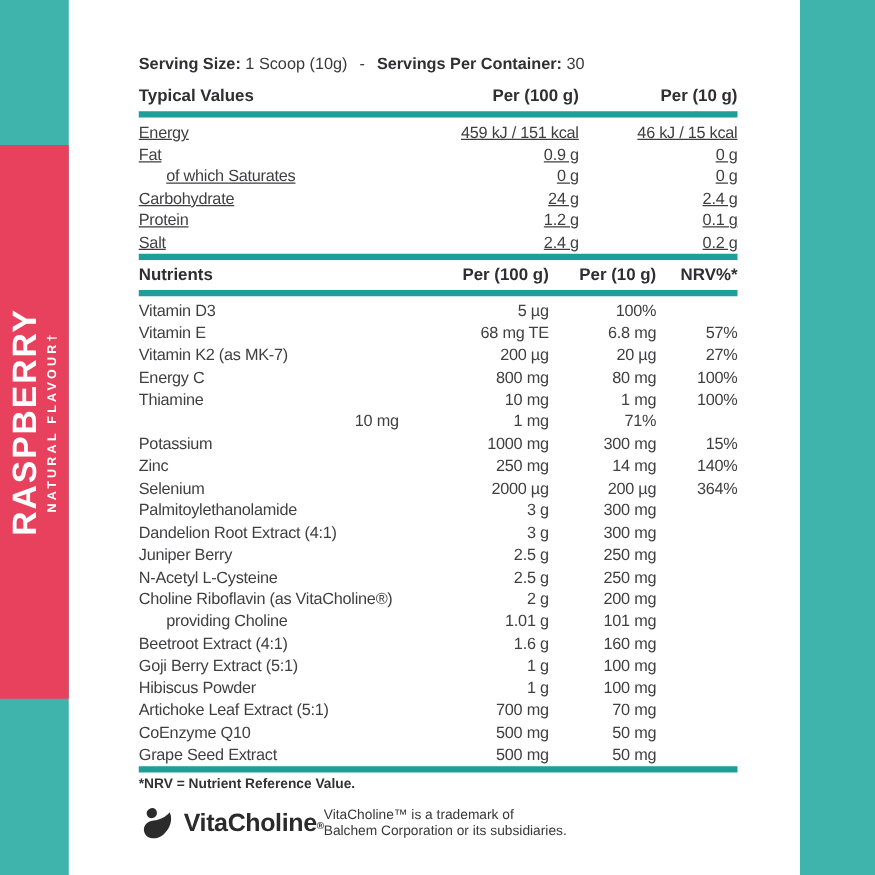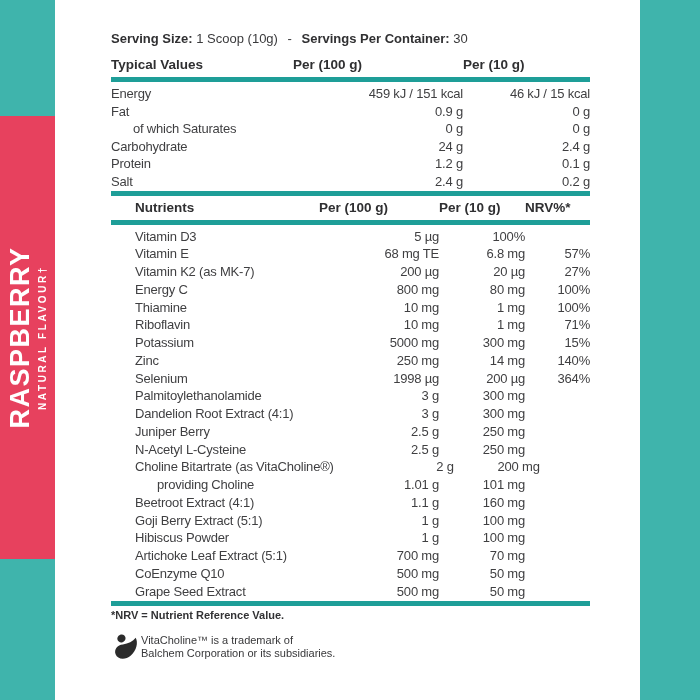--- a/index.html
+++ b/index.html
@@ -14,36 +14,36 @@
   .flavor-banner { position:absolute; left:0; top:116px; width:55px; height:443px; background:#E7415E; }
   .banner-inner {
     position:absolute; width:443px; height:55px; left:-194px; top:194px;
     transform:rotate(-90deg);
     display:flex; flex-direction:column; align-items:center; justify-content:center;
     color:#ffffff;
   }
   .flavor-name { font-size:27px; font-weight:bold; letter-spacing:1.5px; line-height:27px; }
   .flavor-note { font-size:10px; font-weight:bold; letter-spacing:2.6px; margin-top:3px; }
   
-  .content { position:absolute; left:55px; top:0; width:585px; height:648px;
+  .content { position:absolute; left:55px; top:12px; width:585px; height:648px;
              padding:31px 50px 0 56px; box-sizing:border-box; }
   .serving-line { font-size:13px; height:16px; line-height:16px; margin-bottom:10px; color:#3a3a3c; }
   .serving-line .b { font-weight:bold; color:#303032; }
   .sep { padding:0 6px; }
   .rule { height:5px; background:#1E9E98; }
   .rule.r1 { margin:4px 0 3px 0; }
   .rule.r2 { margin:0 0 4px 0; }
   .rule.r3 { margin:4px 0 3px 0; }
   .rule.r4 { margin:1px 0 3px 0; }
   .t-head { display:grid; font-weight:bold; font-size:13.5px; color:#2f2f31; height:16px; line-height:16px; }
   .t-head.typical, .t-row.typical { grid-template-columns:1fr 170px 127px; }
-  .t-head.nutrients, .t-row.nutrients { grid-template-columns:1fr 120px 86px 65px;margin-left:24px; }
-  .t-head span:not(:first-child) { }
+  .t-head.nutrients, .t-row.nutrients { grid-template-columns:1fr 120px 86px 65px; }
+  .t-head span:not(:first-child) { text-align:right; }
   .t-row { display:grid; font-size:13px; letter-spacing:-0.2px; white-space:nowrap; }
-  .t-row.typical { height:17.6px; line-height:17.6px; }
+  .t-row.typical { height:17.6px; line-height:17.6px;text-decoration:underline; }
   .t-row.nutrients { height:17.75px; line-height:17.75px; }
   .t-row .val { text-align:right; }
   .t-row .lbl.ind { padding-left:22px; }
   .footnote { font-size:11px; font-weight:bold; color:#323234; height:13px; line-height:13px; margin-top:0; }
   
   .logo-row { display:flex; align-items:flex-start; margin-top:10px; }
   .vc-icon { width:30px; height:30px; margin-top:1px; }
   .vc-text { font-size:20px; font-weight:bold; color:#2b2b2b; letter-spacing:-0.3px; margin-left:6px; line-height:30px; }
   .vc-reg { font-size:8px; vertical-align:top; position:relative; top:2px; }
   .tm-note { font-size:11px; line-height:12.5px; color:#38383a; margin-top:2px; }
@@ -147,40 +147,39 @@
           <span class="val">80 mg</span>
           <span class="val">100%</span>
         </div>
         <div class="t-row nutrients">
           <span class="lbl">Thiamine</span>
           <span class="val">10 mg</span>
           <span class="val">1 mg</span>
           <span class="val">100%</span>
         </div>
         <div class="t-row nutrients">
-          <span class="lbl">Riboflavin</span>
           <span class="val">10 mg</span>
           <span class="val">1 mg</span>
           <span class="val">71%</span>
         </div>
         <div class="t-row nutrients">
           <span class="lbl">Potassium</span>
-          <span class="val">5000 mg</span>
+          <span class="val">1000 mg</span>
           <span class="val">300 mg</span>
           <span class="val">15%</span>
         </div>
         <div class="t-row nutrients">
           <span class="lbl">Zinc</span>
           <span class="val">250 mg</span>
           <span class="val">14 mg</span>
           <span class="val">140%</span>
         </div>
         <div class="t-row nutrients">
           <span class="lbl">Selenium</span>
-          <span class="val">1998 µg</span>
+          <span class="val">2000 µg</span>
           <span class="val">200 µg</span>
           <span class="val">364%</span>
         </div>
         <div class="t-row nutrients">
           <span class="lbl">Palmitoylethanolamide</span>
           <span class="val">3 g</span>
           <span class="val">300 mg</span>
           <span class="val"></span>
         </div>
         <div class="t-row nutrients">
@@ -195,34 +194,34 @@
           <span class="val">250 mg</span>
           <span class="val"></span>
         </div>
         <div class="t-row nutrients">
           <span class="lbl">N-Acetyl L-Cysteine</span>
           <span class="val">2.5 g</span>
           <span class="val">250 mg</span>
           <span class="val"></span>
         </div>
         <div class="t-row nutrients">
-          <span class="lbl">Choline Bitartrate (as VitaCholine®)</span>
+          <span class="lbl">Choline Riboflavin (as VitaCholine®)</span>
           <span class="val">2 g</span>
           <span class="val">200 mg</span>
           <span class="val"></span>
         </div>
         <div class="t-row nutrients">
           <span class="lbl ind">providing Choline</span>
           <span class="val">1.01 g</span>
           <span class="val">101 mg</span>
           <span class="val"></span>
         </div>
         <div class="t-row nutrients">
           <span class="lbl">Beetroot Extract (4:1)</span>
-          <span class="val">1.1 g</span>
+          <span class="val">1.6 g</span>
           <span class="val">160 mg</span>
           <span class="val"></span>
         </div>
         <div class="t-row nutrients">
           <span class="lbl">Goji Berry Extract (5:1)</span>
           <span class="val">1 g</span>
           <span class="val">100 mg</span>
           <span class="val"></span>
         </div>
         <div class="t-row nutrients">
@@ -253,20 +252,23 @@
 
     <div class="rule r4"></div>
 
     <div class="footnote">*NRV = Nutrient Reference Value.</div>
 
     <div class="logo-row">
       <svg class="vc-icon" viewBox="0 0 34 34">
         <path d="M10 2.2 C13 0.6 16.4 2.6 16.5 5.8 C16.6 8.2 14.9 10.2 12.5 10.7 C10.2 11.2 7.9 9.8 7.3 7.5 C6.7 5.3 7.9 3.2 10 2.2 Z" fill="#2b2b2b"></path>
         <path d="M28 5.5 C31 11 29 20 22.5 25.5 C16 31 7.5 30 5.2 24 C3.2 18.5 7.2 13.6 13.5 13 C19.5 12.4 24.8 9.6 28 5.5 Z" fill="#2b2b2b"></path>
       </svg>
+      <div class="vc-text">
+        <span>VitaCholine</span><span class="vc-reg">®</span>
+      </div>
       <div class="tm-note">
         <div>VitaCholine™ is a trademark of</div>
         <div>Balchem Corporation or its subsidiaries.</div>
       </div>
     </div>
 
   </div>
 </div>
 
 </body></html>

